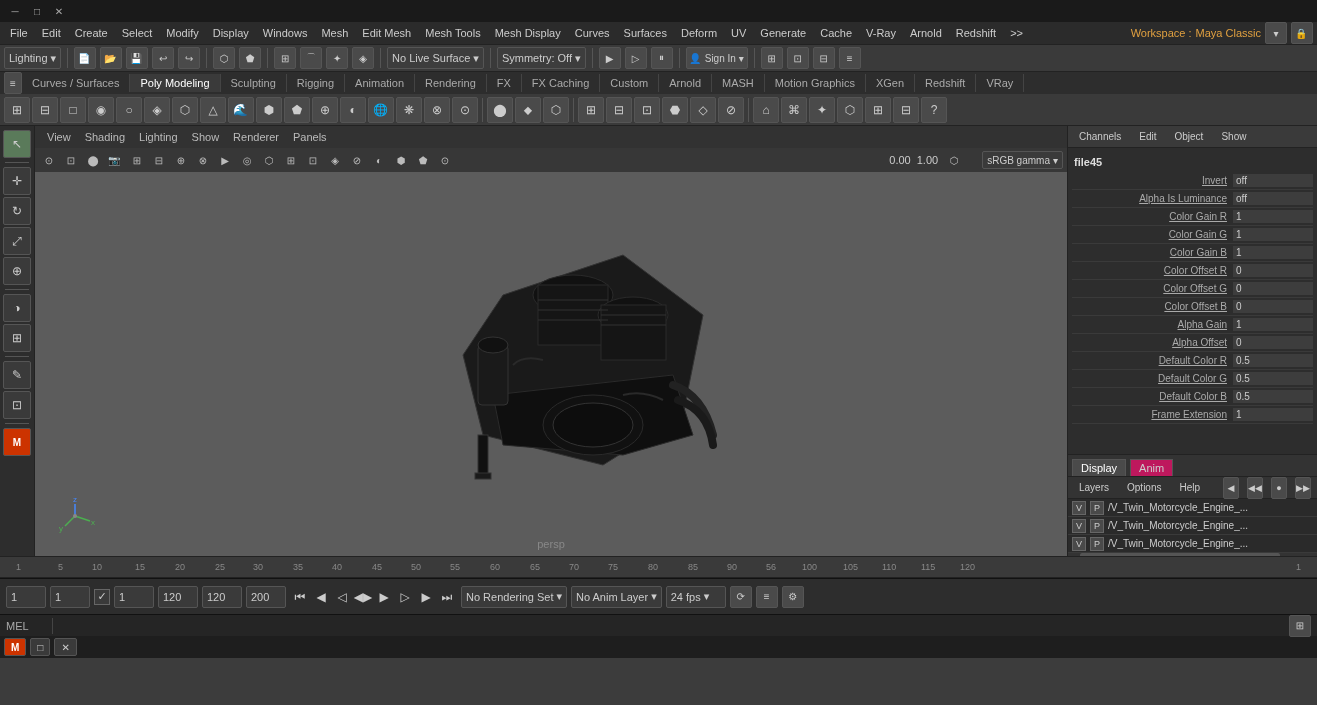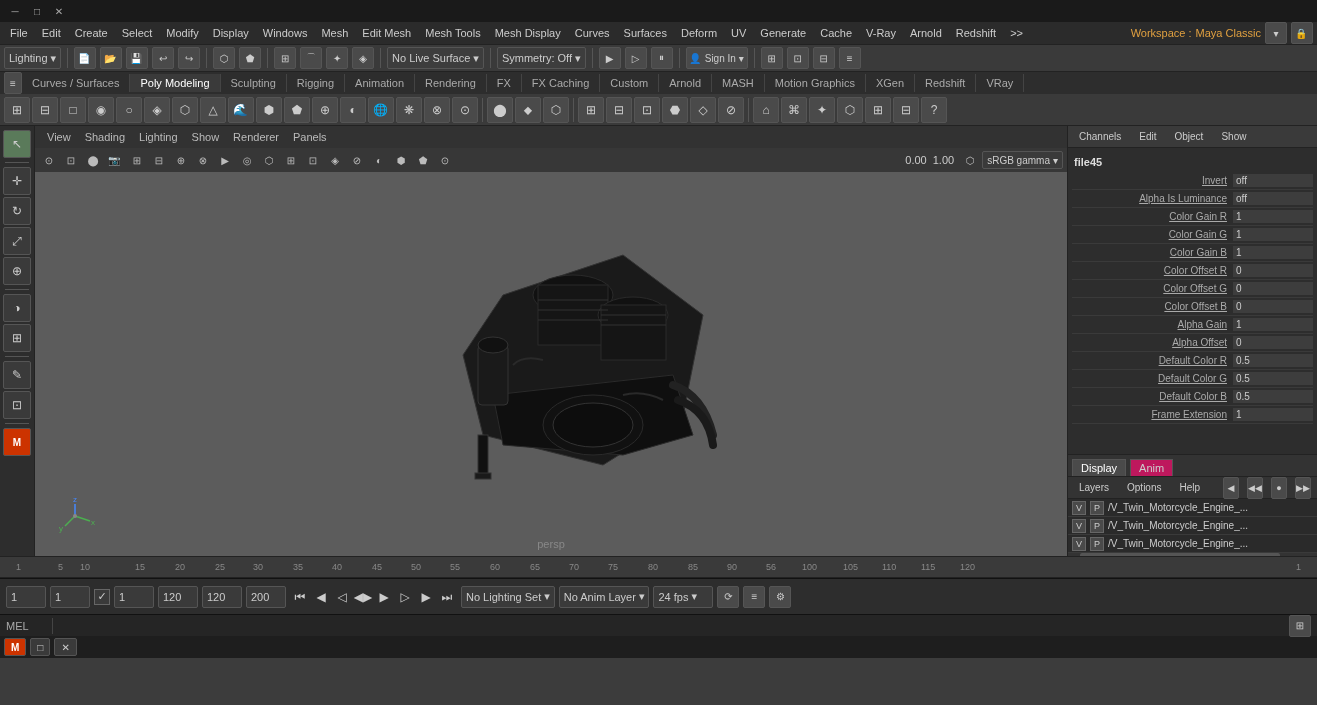--- a/index.html
+++ b/index.html
@@ -700,21 +700,21 @@
       <div class="vp-icon">◈</div>
       <div class="vp-icon">⊘</div>
       <div class="vp-icon">◐</div>
       <div class="vp-icon">⬢</div>
       <div class="vp-icon">⬟</div>
       <div class="vp-icon">⊙</div>
       <div style="flex:1;"></div>
       <span style="color:#ccc; font-size:11px; margin-right:4px;">0.00</span>
       <span style="color:#ccc; font-size:11px; margin-right:4px;">1.00</span>
       <div class="vp-icon">⬡</div>
-      <div class="bc-dropdown" style="height:18px; font-size:10px;">
+      <div class="bc-dropdown" style="height:18px; font-size:10px;margin-left:16px;">
         <span>sRGB gamma</span>
         <span>▾</span>
       </div>
     </div>
 
     <div id="engine-model">
       <svg width="320" height="280" viewBox="0 0 320 280" xmlns="http://www.w3.org/2000/svg">
 
         <defs>
           <filter id="shadow">
@@ -878,21 +878,21 @@
       </div>
     </div>
 
   </div>
 </div>
 
 <div id="timeline-area" style="height:22px; background:#3a3a3a; border-top:1px solid #222; border-bottom:1px solid #222; position:relative; overflow:hidden;">
   <div style="display:flex; align-items:center; height:100%; padding:0 4px; font-size:9px; color:#888;">
     <span style="position:absolute; left: 16px;">1</span>
     <span style="position:absolute; left: 58px;">5</span>
-    <span style="position:absolute; left: 80px;">10</span>
+    <span style="position:absolute; left: 92px;">10</span>
     <span style="position:absolute; left: 135px;">15</span>
     <span style="position:absolute; left: 175px;">20</span>
     <span style="position:absolute; left: 215px;">25</span>
     <span style="position:absolute; left: 253px;">30</span>
     <span style="position:absolute; left: 293px;">35</span>
     <span style="position:absolute; left: 332px;">40</span>
     <span style="position:absolute; left: 372px;">45</span>
     <span style="position:absolute; left: 411px;">50</span>
     <span style="position:absolute; left: 450px;">55</span>
     <span style="position:absolute; left: 490px;">60</span>
@@ -940,21 +940,21 @@
     <div class="tp-btn">◀</div>
     <div class="tp-btn">◁</div>
     <div class="tp-btn">◀▶</div>
     <div class="tp-btn">▶</div>
     <div class="tp-btn">▷</div>
     <div class="tp-btn">▶</div>
     <div class="tp-btn">⏭</div>
   </div>
 
   <div class="bc-dropdown" style="min-width:90px;">
-    <span>No Lighting Set</span>
+    <span>No Rendering Set</span>
     <span>▾</span>
   </div>
   <div class="bc-dropdown" style="min-width:90px;">
     <span>No Anim Layer</span>
     <span>▾</span>
   </div>
   <div class="bc-dropdown" style="min-width:60px;">
     <span>24 fps</span>
     <span>▾</span>
   </div>

